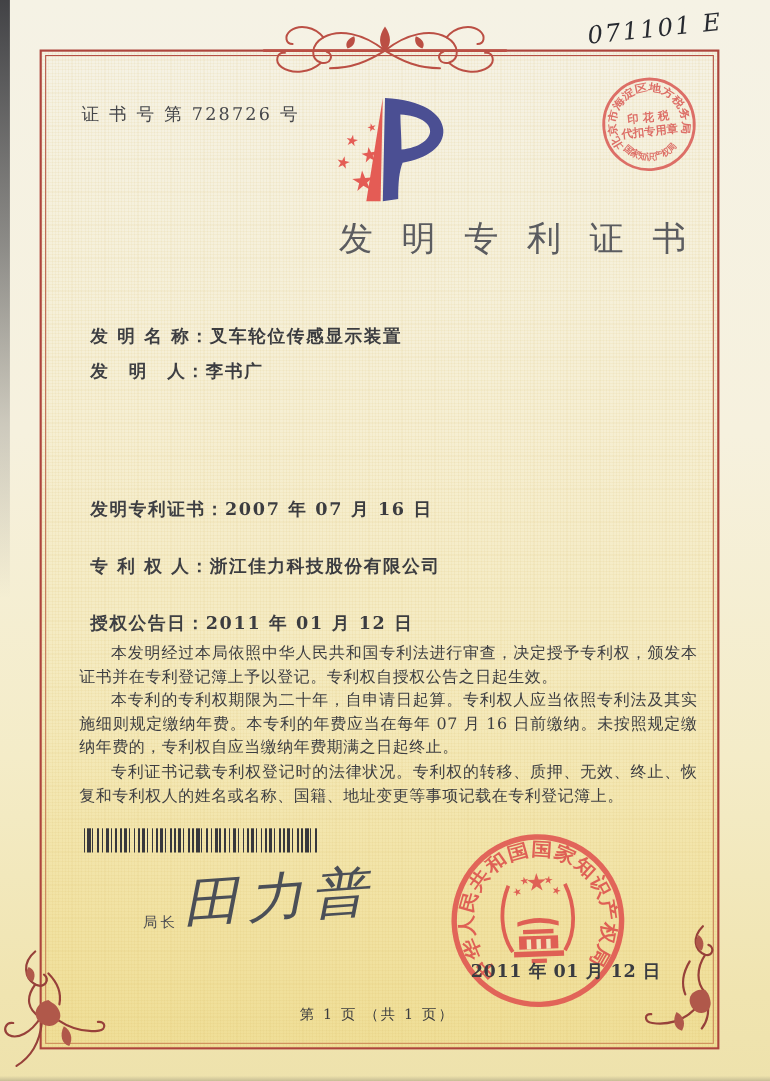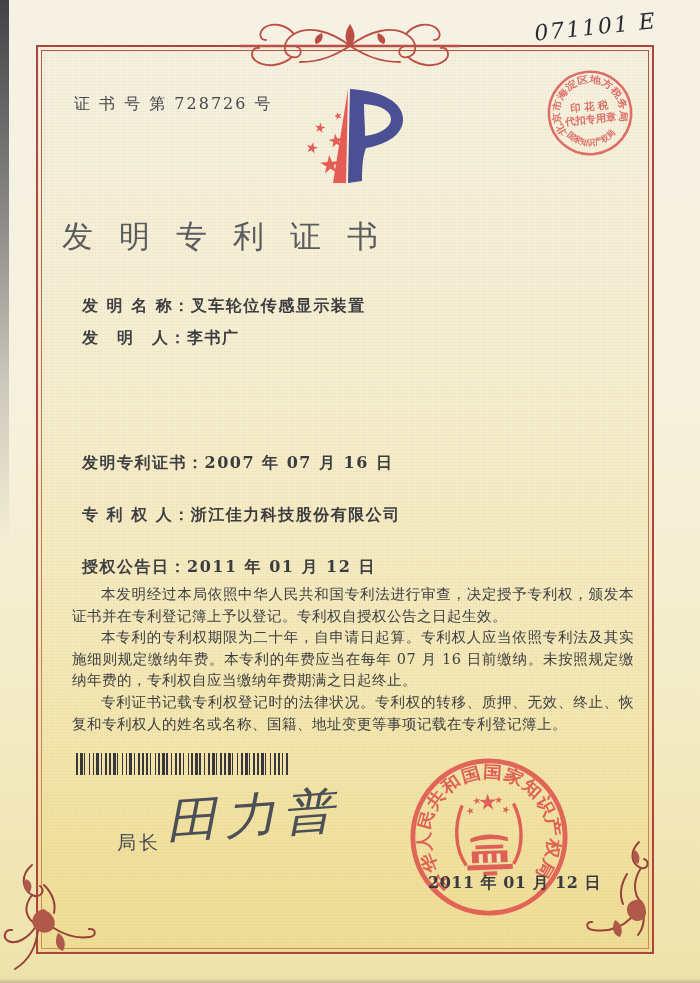--- a/index.html
+++ b/index.html
@@ -33,22 +33,22 @@
     position:absolute;left:534px;top:14px;width:130px;
     font-size:22px;font-style:italic;color:#272a30;
     transform:rotate(-6deg);letter-spacing:2px;white-space:nowrap;
   }
   .cert-no{
     position:absolute;left:74px;top:94px;
     font-size:16px;color:#46474b;letter-spacing:2px;white-space:nowrap;text-align:right;
   }
   .logo{position:absolute;left:286px;top:86px;width:140px;height:102px;}
   .title{
-    position:absolute;left:36px;top:196px;width:614px;text-align:left;
-    font-size:31px;color:#5b5c60;letter-spacing:26px;text-indent:26px;white-space:nowrap;margin-top:20px;
+    position:absolute;left:36px;top:196px;width:614px;text-align:right;
+    font-size:31px;color:#5b5c60;letter-spacing:26px;text-indent:26px;white-space:nowrap;
   }
   .field-row{
     position:absolute;left:82px;font-size:16px;color:#3e3f43;
     letter-spacing:1.5px;white-space:nowrap;
   }
   .field-row .lbl{color:#3e3f43;font-weight:bold;}
   .field-row .val{color:#3b3c40;font-weight:bold;}
   .f0{top:296px}.f1{top:328px}.f2{top:401px}.f3{top:453px}.f4{top:505px}.f5{top:557px}
   .body-text{
     position:absolute;left:72px;top:584px;width:562px;
@@ -58,22 +58,22 @@
   .body-text p{margin:0;text-indent:2em;}
   .barcode{
     position:absolute;left:76px;top:753px;width:213px;height:22px;
     background-image:repeating-linear-gradient(90deg,
       #37373c 0px,#37373c 1.5px,rgba(0,0,0,0) 1.5px,rgba(0,0,0,0) 3.5px,
       #37373c 3.5px,#37373c 6.5px,rgba(0,0,0,0) 6.5px,rgba(0,0,0,0) 8px,
       #37373c 8px,#37373c 9px,rgba(0,0,0,0) 9px,rgba(0,0,0,0) 12.5px,
       #37373c 12.5px,#37373c 14px,rgba(0,0,0,0) 14px,rgba(0,0,0,0) 16.5px);
   }
   .director{
-    position:absolute;left:117px;top:830px;
-    font-size:19px;color:#4a4b50;letter-spacing:3px;
+    position:absolute;left:130px;top:830px;
+    font-size:13px;color:#4a4b50;letter-spacing:3px;
   }
   .signature{
     position:absolute;left:172px;top:784px;
     font-size:48px;font-style:italic;color:#4b4f57;
     transform:rotate(-4deg) scaleX(1.08);letter-spacing:6px;white-space:nowrap;
   }
   .main-seal{position:absolute;left:405px;top:753px;width:168px;height:168px;opacity:.88;transform:rotate(-2deg);}
   .seal-date{
     position:absolute;left:428px;top:873px;width:145px;text-align:center;
     font-size:16px;font-weight:bold;color:#3a3c41;letter-spacing:0.5px;white-space:nowrap;
@@ -229,14 +229,15 @@
     <text font-size="9.5" font-weight="bold" fill="#d8534e">
       <textPath href="#taxTop" xlink:href="#taxTop" startOffset="0" textLength="128" lengthAdjust="spacingAndGlyphs">北京市海淀区地方税务局</textPath>
     </text>
     <text font-size="8.5" font-weight="bold" fill="#d8534e">
       <textPath href="#taxBottom" xlink:href="#taxBottom" startOffset="0" textLength="56" lengthAdjust="spacingAndGlyphs">国家知识产权局</textPath>
     </text>
     <text x="50" y="47" font-size="10.5" font-weight="bold" fill="#d8534e" text-anchor="middle">印 花 税</text>
     <text x="50" y="60" font-size="10.5" font-weight="bold" fill="#d8534e" text-anchor="middle">代扣专用章</text>
   </svg>
 
+  <div class="footer">第 1 页 （共 1 页）</div>
 
 </div>
 
 </body></html>

